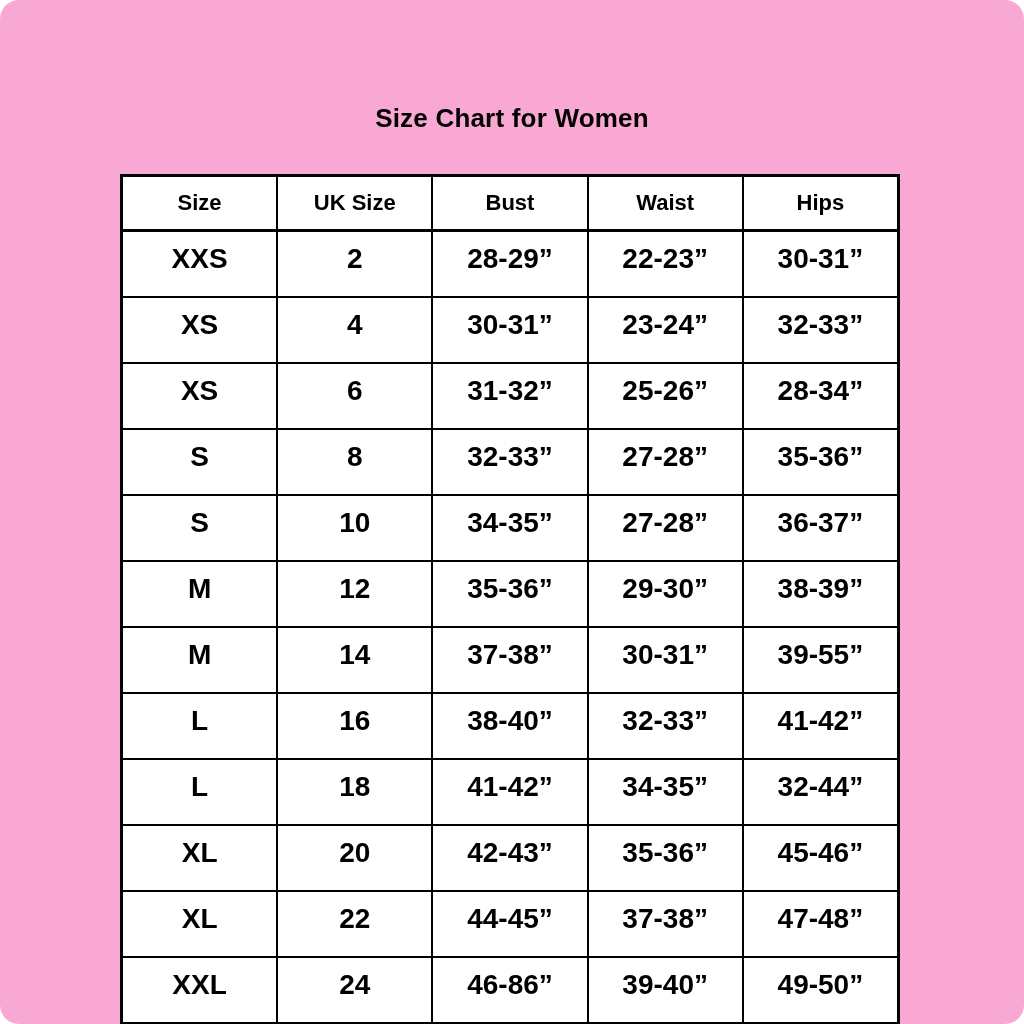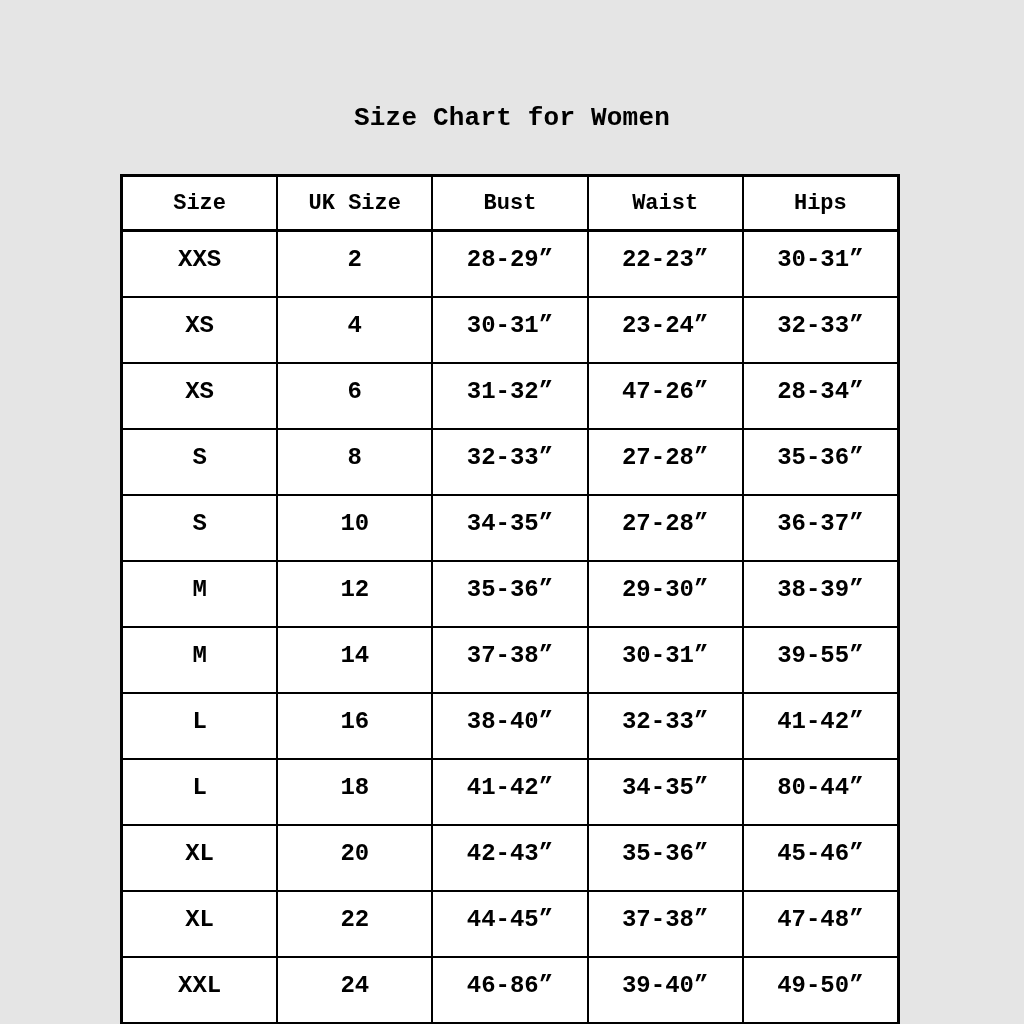--- a/index.html
+++ b/index.html
@@ -4,24 +4,25 @@
 <style>
   html, body {
     margin: 0;
     padding: 0;
     background: #ffffff;
   }
   .page {
     position: relative;
     width: 1024px;
     height: 1024px;
-    background: #e5e5e5;
-    font-family: Liberation Mono, monospace;
+    background: #f9a8d4;
+    font-family: Liberation Sans, sans-serif;
     color: #000000;
     overflow: hidden;
+    border-radius: 19px;
   }
   .chart-title {
     position: absolute;
     top: 103px;
     left: 0;
     width: 100%;
     text-align: center;
     font-size: 26px;
     font-weight: 700;
     letter-spacing: 0.2px;
@@ -46,21 +47,21 @@
     overflow: hidden;
     white-space: nowrap;
   }
   .size-table th {
     height: 52px;
     font-size: 22px;
     padding: 0;
   }
   .size-table td {
     height: 54px;
-    font-size: 24px;
+    font-size: 28px;
     padding: 0 0 10px 0; 
   }
   .size-table thead tr,
   .size-table tbody tr:last-child {
     border-bottom: 3px solid #000000;
   }
   .size-table {
     border: 3px solid #000000;
   }
 </style>
@@ -92,21 +93,21 @@
           <td>XS</td>
           <td>4</td>
           <td>30-31”</td>
           <td>23-24”</td>
           <td>32-33”</td>
         </tr>
         <tr>
           <td>XS</td>
           <td>6</td>
           <td>31-32”</td>
-          <td>47-26”</td>
+          <td>25-26”</td>
           <td>28-34”</td>
         </tr>
         <tr>
           <td>S</td>
           <td>8</td>
           <td>32-33”</td>
           <td>27-28”</td>
           <td>35-36”</td>
         </tr>
         <tr>
@@ -135,21 +136,21 @@
           <td>16</td>
           <td>38-40”</td>
           <td>32-33”</td>
           <td>41-42”</td>
         </tr>
         <tr>
           <td>L</td>
           <td>18</td>
           <td>41-42”</td>
           <td>34-35”</td>
-          <td>80-44”</td>
+          <td>32-44”</td>
         </tr>
         <tr>
           <td>XL</td>
           <td>20</td>
           <td>42-43”</td>
           <td>35-36”</td>
           <td>45-46”</td>
         </tr>
         <tr>
           <td>XL</td>

